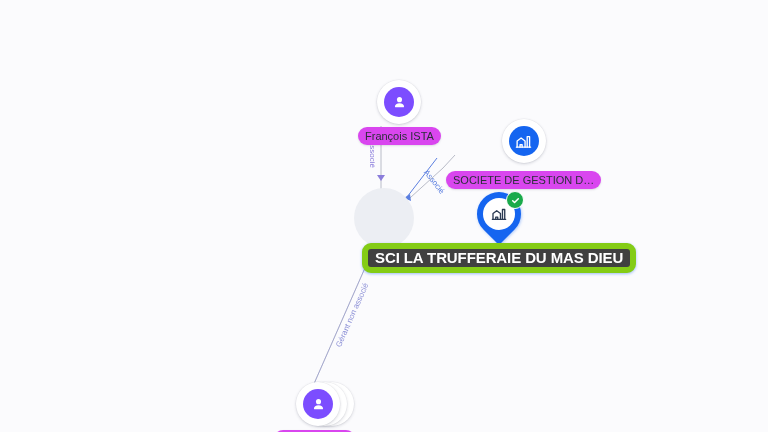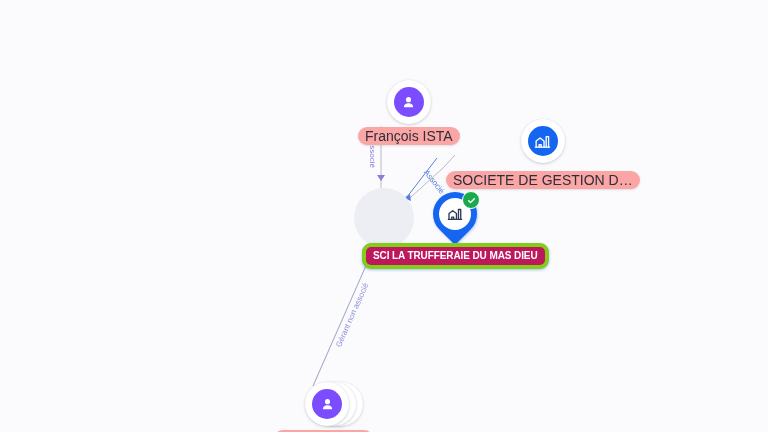--- a/index.html
+++ b/index.html
@@ -128,38 +128,38 @@
     border: 1.5px solid #ffffff;
     display: flex;
     align-items: center;
     justify-content: center;
     z-index: 5;
   }
 
   
   .node-label {
     margin-top: 3px;
-    background: #fca5a5;
+    background: #d946ef;
     color: #2b2f3a;
-    font-size: 14px;
+    font-size: 11px;
     line-height: 14px;
     padding: 2px 7px;
     border-radius: 9px;
     white-space: nowrap;
     box-shadow: 0 1px 2px rgba(60,64,90,0.18);
     position: relative;
     z-index: 4;
   }
   .node-label.selected {
-    background: #be185d;
+    background: #404040;
     color: #ffffff;
     font-weight: bold;
-    font-size: 10px;
+    font-size: 15px;
     letter-spacing: -0.1px;
-    border: 4px solid #84cc16;
+    border: 6px solid #84cc16;
     box-shadow: 0 1px 3px rgba(21,101,240,0.40);
   }
   .node-label.plain-shadow {
     box-shadow: 0 1px 2px rgba(60,64,90,0.16);
   }
 
   
   .edge-label {
     position: absolute;
     font-size: 8px;

